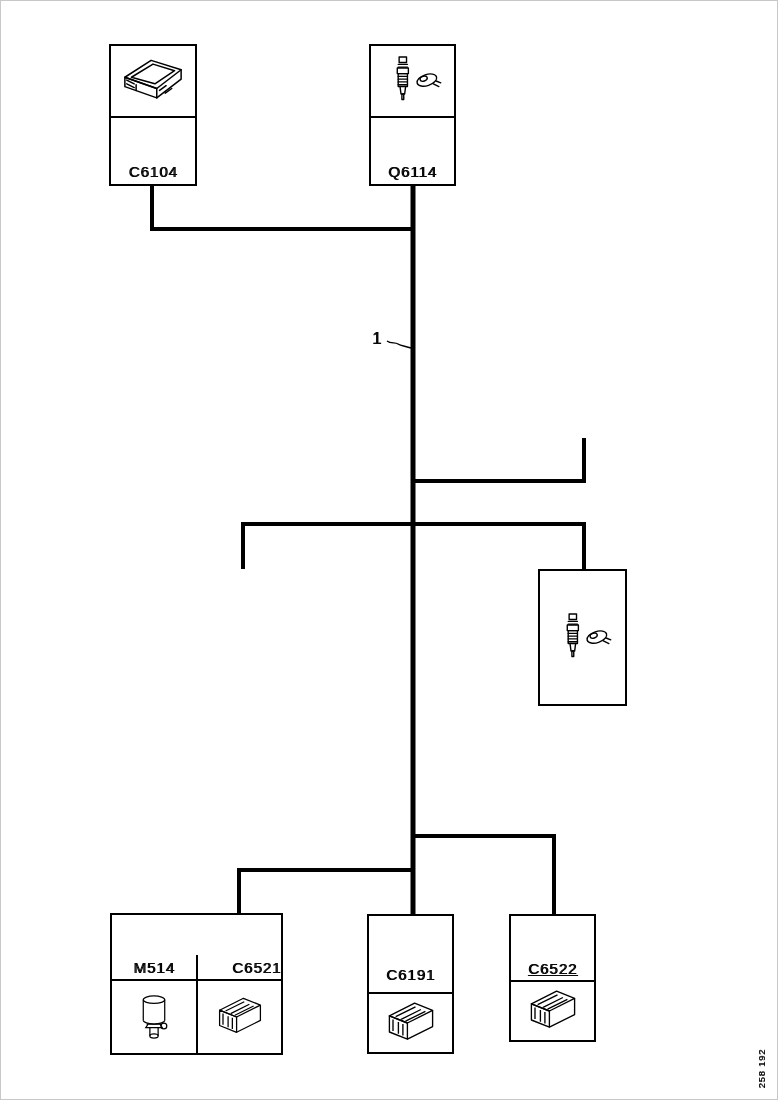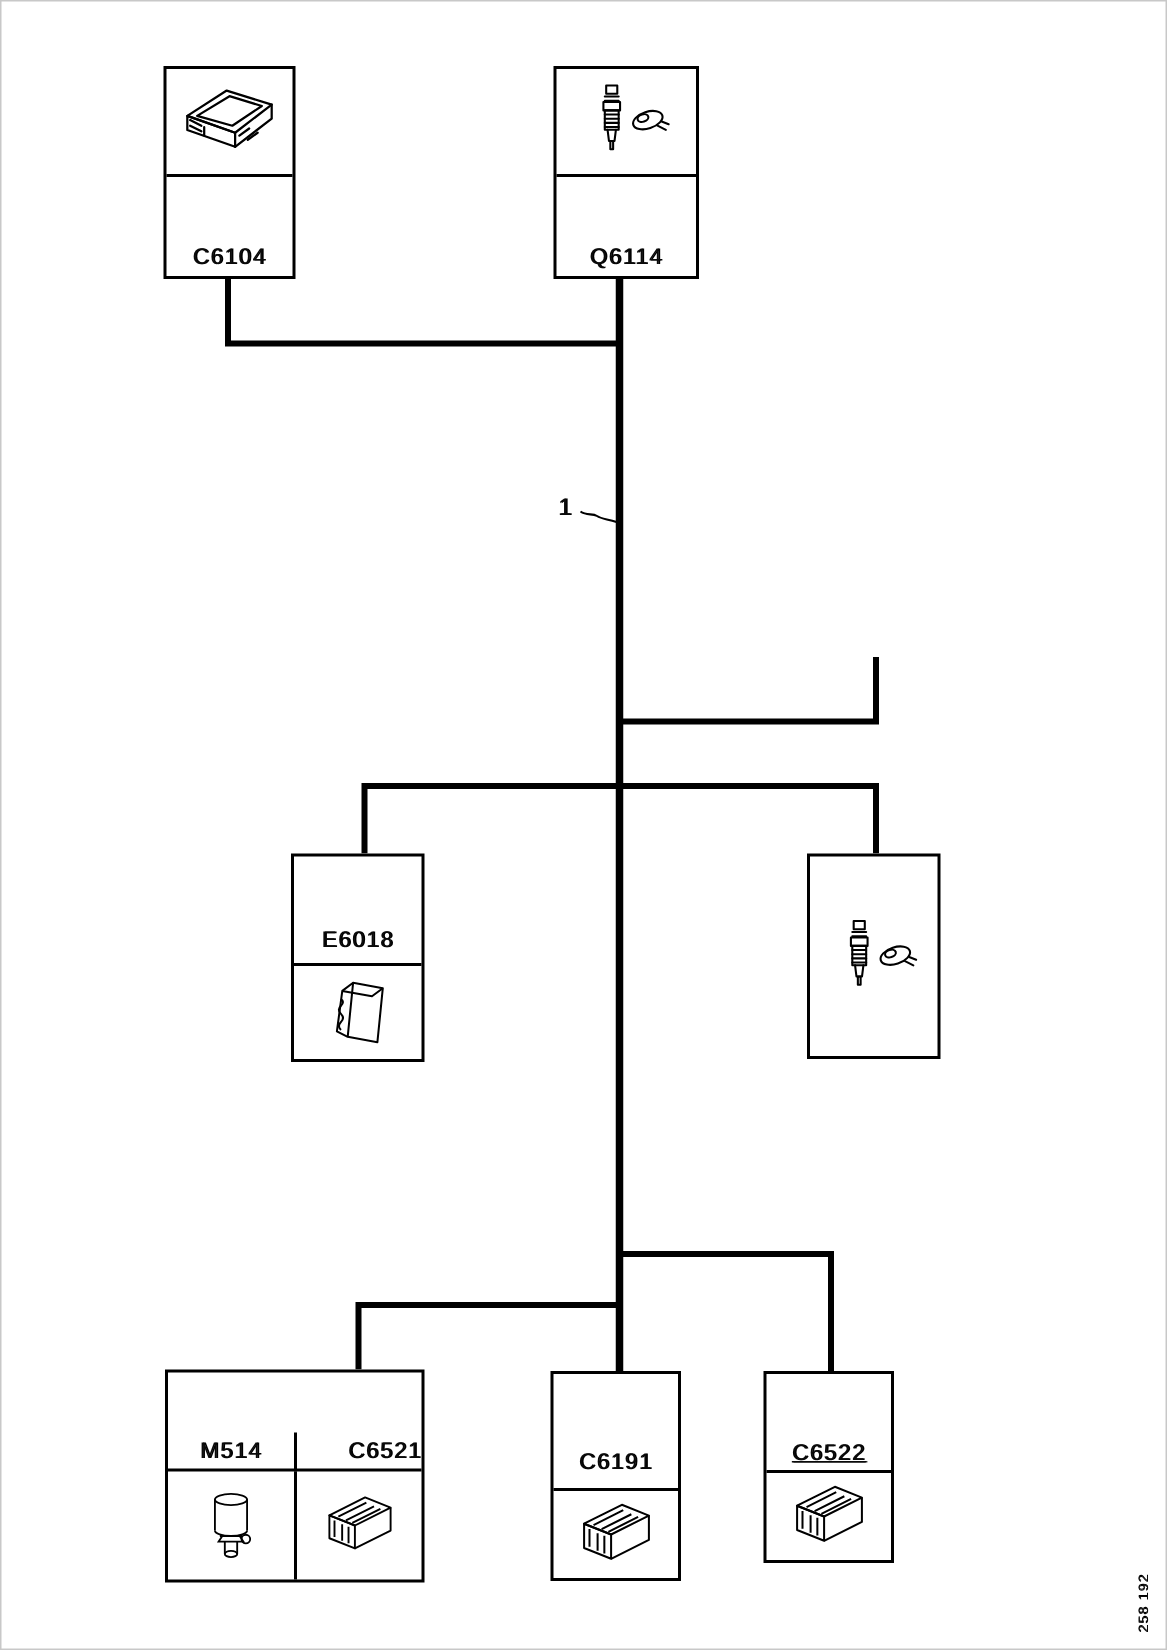--- a/index.html
+++ b/index.html
@@ -123,38 +123,30 @@
 
   <div class="box" style="left:108px;top:43px;width:88px;height:142px">
     <div class="cell divider-bottom" style="height:72px">
       <svg class="icon" width="76" height="60">
           <use href="#sym-module"></use>
         </svg>
     </div>
     <div class="cell label-cell" style="flex:1">C6104</div>
   </div>
 
-  <div class="box" style="left:368px;top:43px;width:97px;height:142px">
+  <div class="box" style="left:368px;top:43px;width:87px;height:142px">
     <div class="cell divider-bottom" style="height:72px">
       <svg class="icon" width="74" height="60">
           <use href="#sym-plug"></use>
         </svg>
     </div>
     <div class="cell label-cell" style="flex:1">Q6114</div>
   </div>
 
 
-  <div class="box" style="left:193px;top:568px;width:89px;height:139px">
-    <div class="cell label-cell divider-bottom" style="height:66px">E6018</div>
-    <div class="cell" style="flex:1">
-      <svg class="icon" width="72" height="62">
-          <use href="#sym-block"></use>
-        </svg>
-    </div>
-  </div>
 
   <div class="box" style="left:537px;top:568px;width:89px;height:137px">
     <div class="cell" style="flex:1">
       <svg class="icon" width="74" height="60">
           <use href="#sym-plug"></use>
         </svg>
     </div>
   </div>
 
   <div class="dblbox" style="left:109px;top:912px;width:173px;height:142px">

